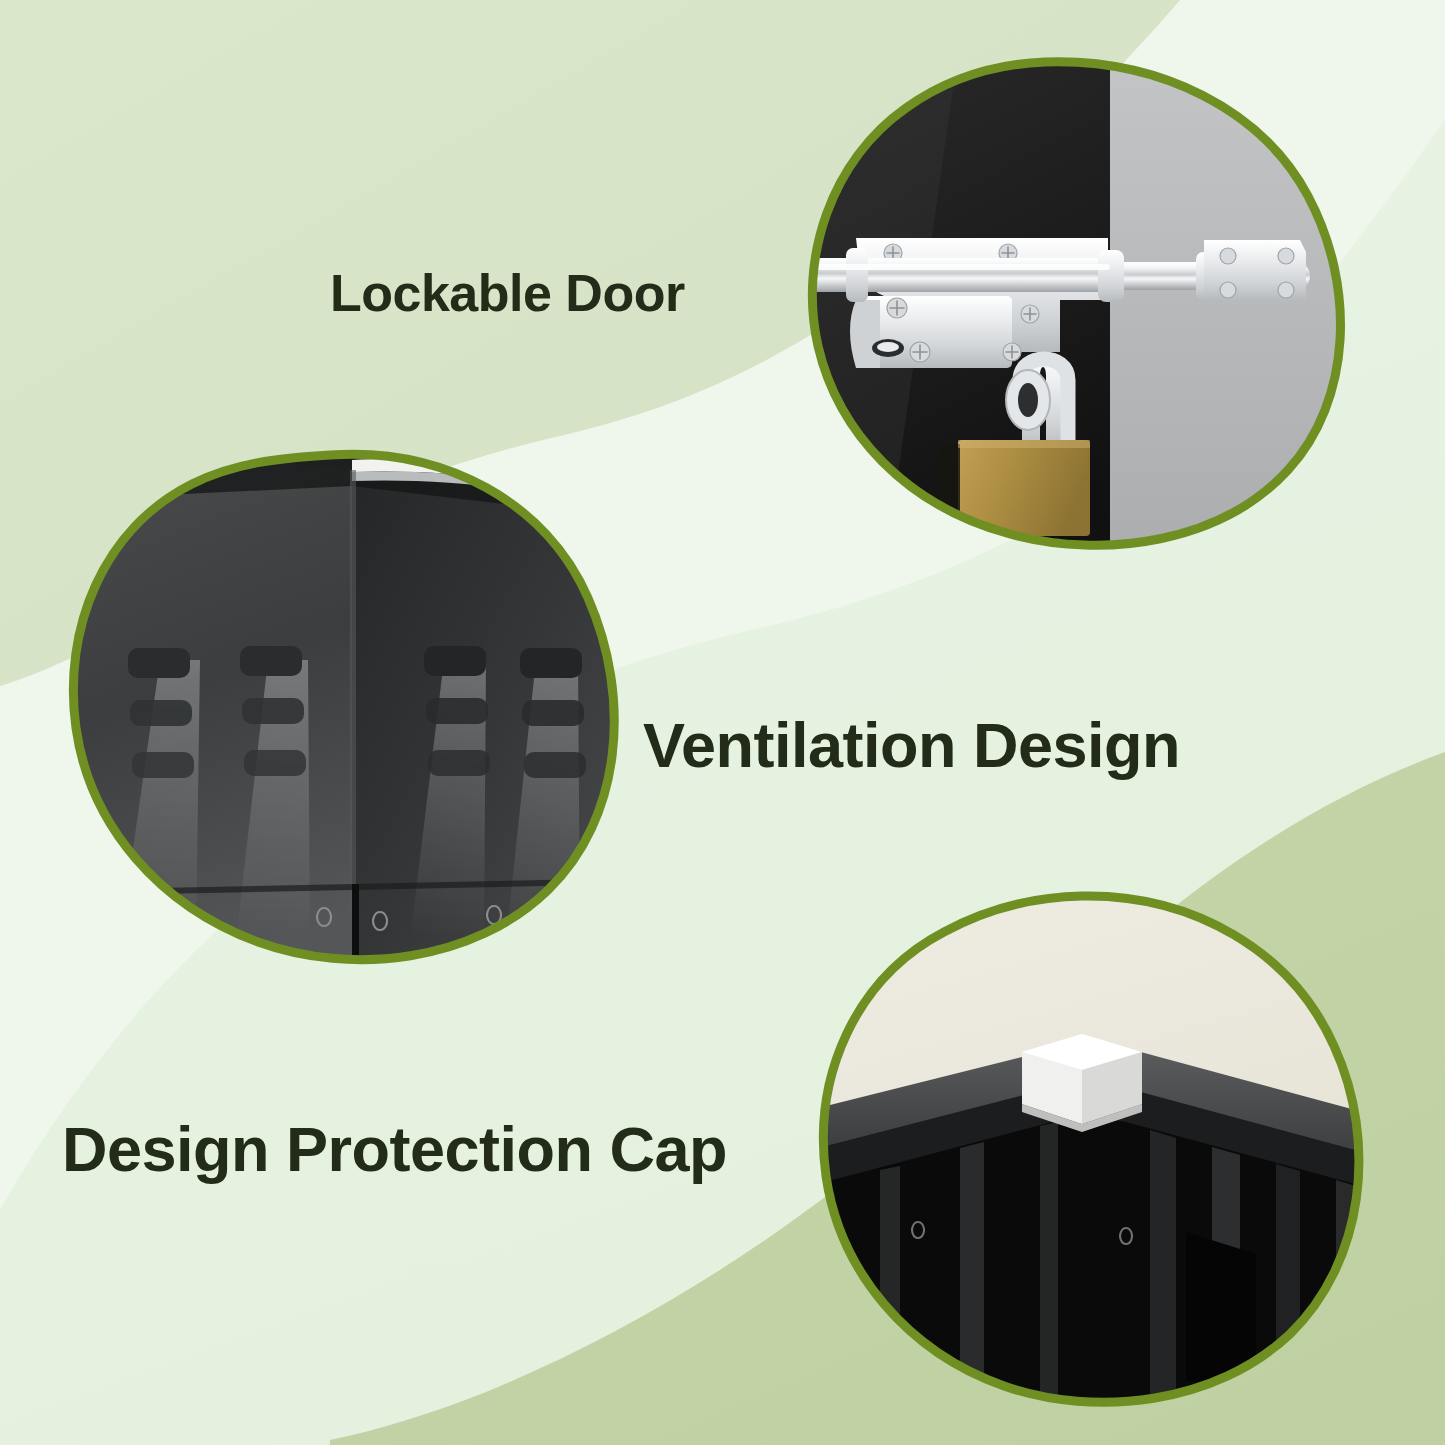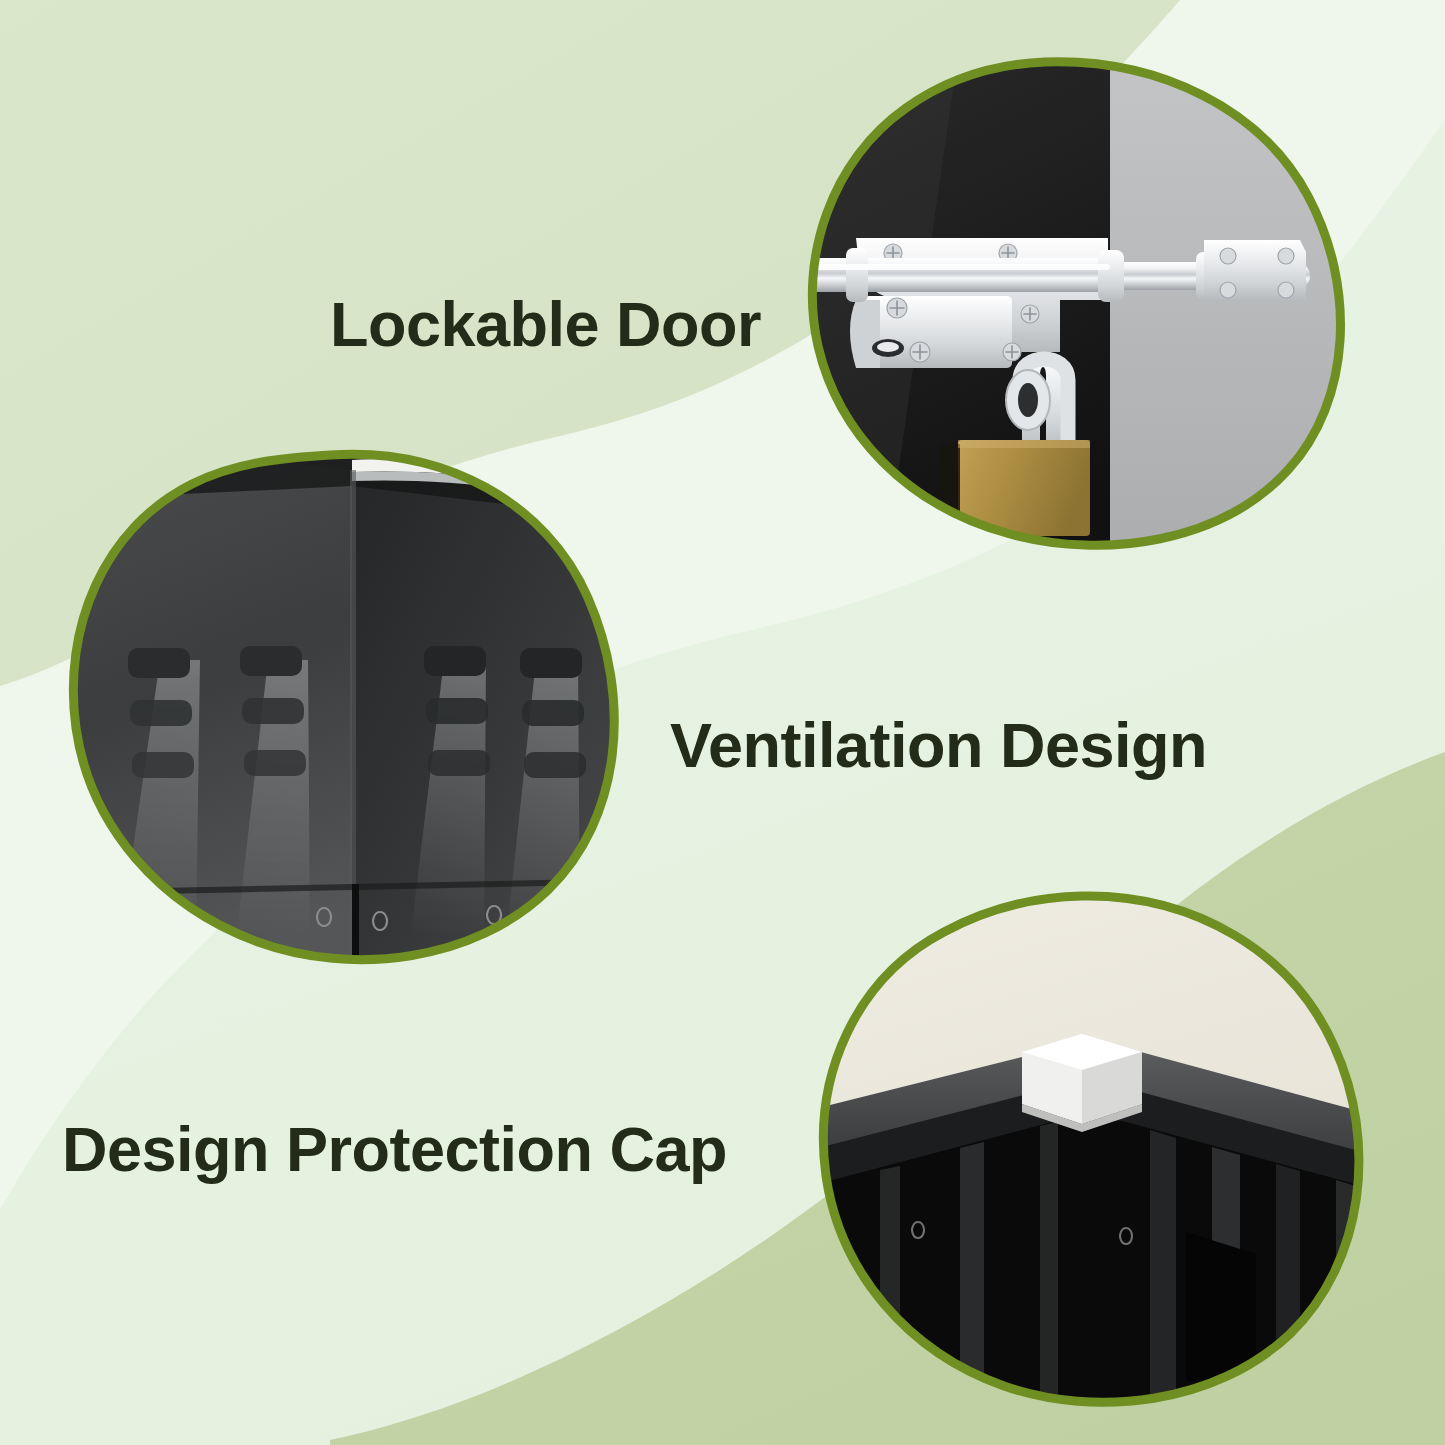--- a/index.html
+++ b/index.html
@@ -11,22 +11,22 @@
   #stage{position:relative;width:1445px;height:1445px;overflow:hidden;}
   .bg-svg{position:absolute;left:0;top:0;}
   .feature-label{
     position:absolute;
     font-weight:700;
     letter-spacing:-0.5px;
     color:#222c18;
     white-space:nowrap;
     font-family:"Liberation Sans", sans-serif;
   }
-  #label-lockable{left:330px;top:263px;font-size:63px;margin-top:25px;}
-  #label-ventilation{left:670px;top:709px;font-size:63px;}
+  #label-lockable{left:330px;top:263px;font-size:52px;}
+  #label-ventilation{left:643px;top:709px;font-size:63px;}
   #label-corner{left:62px;top:1113px;font-size:63px;}
 </style>
 </head>
 <body>
 
 <div id="stage">
 
   <svg class="bg-svg" width="1445" height="1445" viewBox="0 0 1445 1445">
     <defs>
       <linearGradient id="gSageTop" x1="0" y1="0" x2="1" y2="1">

